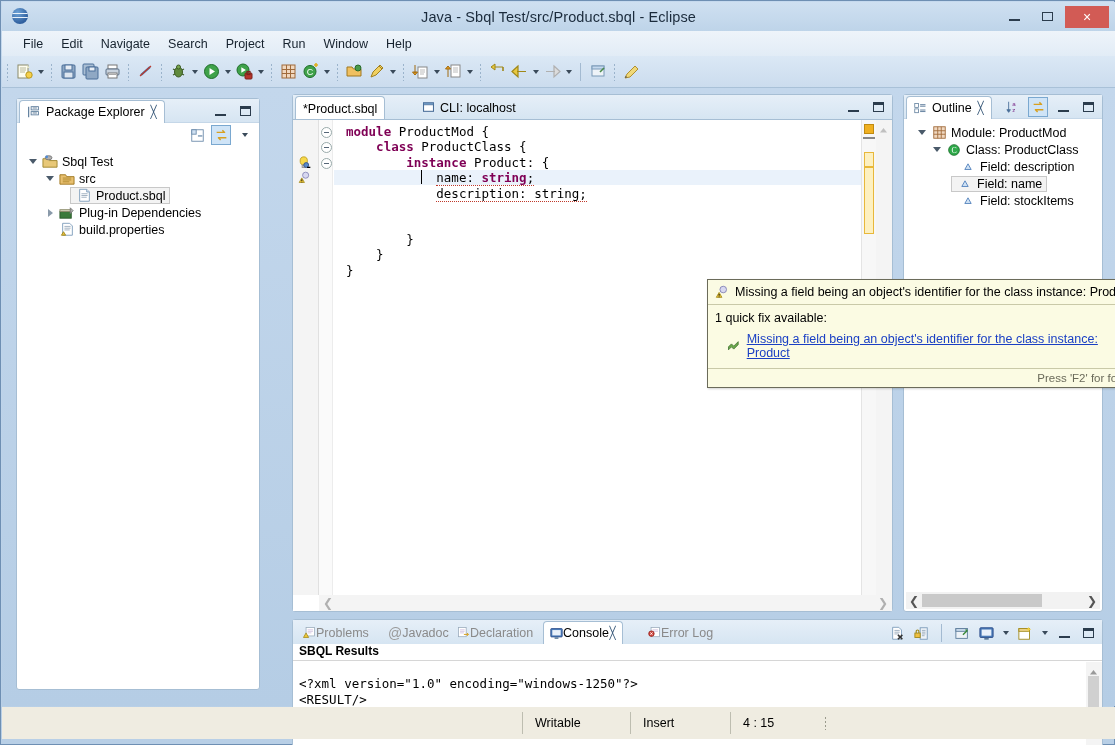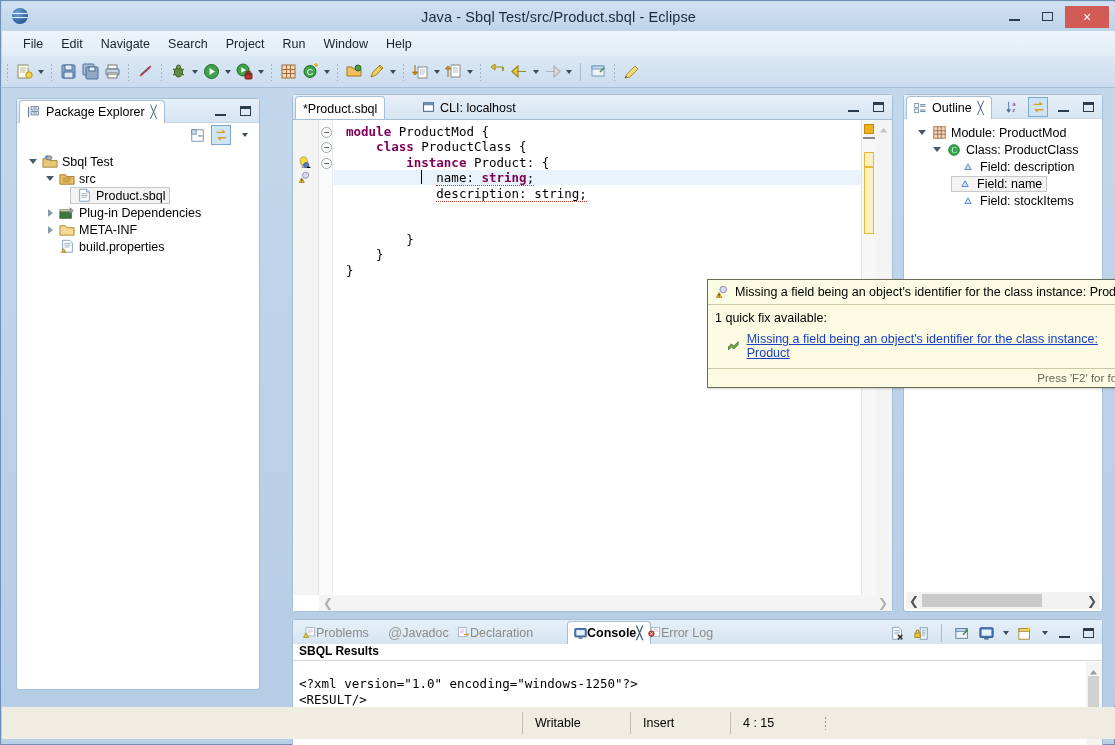--- a/index.html
+++ b/index.html
@@ -229,21 +229,21 @@
   
   #console-panel { left: 290px; top: 531px; width: 811px; height: 167px; }
   #console-tabbar {
     height: 24px; background: linear-gradient(to bottom,#e6eff8,#d6e5f2);
     position: relative;
   }
   .ctab {
     position: absolute; top: 1px; height: 23px; display:flex; align-items:center; gap:0;
     padding: 0 6px; font-size: 12.5px; color:#8a8a8a;
   }
-  .ctab.active { background:#fff; border:1px solid #a6bed4; border-bottom:none; border-radius:4px 4px 0 0; color:#000; font-weight:bold;margin-left:24px; }
+  .ctab.active { background:#fff; border:1px solid #a6bed4; border-bottom:none; border-radius:4px 4px 0 0; color:#000; font-weight:normal; }
   #console-tools { position:absolute; right:4px; top:2px; display:flex; align-items:center; gap:4px; }
   #console-sub {
     position:absolute; left:0; top:24px; right:0; height:17px; background:#fff;
     font-size:12px; padding-left:6px; border-bottom:1px solid #d6d6d6; font-weight:600;
   }
   #console-out {
     position:absolute; left:0; top:42px; right:16px; bottom:17px; background:#fff;
     font-family:"DejaVu Sans Mono", monospace; font-size:12.5px; line-height:16px;
     padding: 14px 0 0 6px; white-space: pre;
   }
@@ -599,31 +599,20 @@
           <span class="tico">
             <svg class="ic" style="width:16px;height:16px" viewBox="0 0 17 17">
                 <rect x="1" y="7" width="12" height="7" fill="#3a7a3a" stroke="#2a5a2a"></rect>
                 <rect x="1" y="5" width="12" height="2" fill="#d8d8c0" stroke="#8a8a6a"></rect>
                 <path d="M12 3l3 3-3 3z" fill="#b0b0b0" stroke="#7a7a7a"></path>
               </svg>
           </span>
           <span>Plug-in Dependencies</span>
         </div>
 
-        <div class="trow" style="padding-left:25px">
-          <span class="tw">
-              <span class="arrow-r"></span>
-            </span>
-          <span class="tico">
-            <svg class="ic" style="width:16px;height:16px" viewBox="0 0 17 17">
-                <path d="M1 14V4h6l1.2 2H16v8z" fill="#f2d890" stroke="#b08a30"></path>
-              </svg>
-          </span>
-          <span>META-INF</span>
-        </div>
 
         <div class="trow" style="padding-left:41px">
           <span class="tico">
             <svg class="ic" style="width:15px;height:15px" viewBox="0 0 17 17">
                 <path d="M3 1.5h8l3 3V15H3z" fill="#fff" stroke="#7a9ab8"></path>
                 <path d="M5 5h7M5 7h7M5 9h6" stroke="#9ab"></path>
                 <path d="M4 11l2.4 4H1.6z" fill="#e8c040" stroke="#a08818"></path>
               </svg>
           </span>
           <span>build.properties</span>

